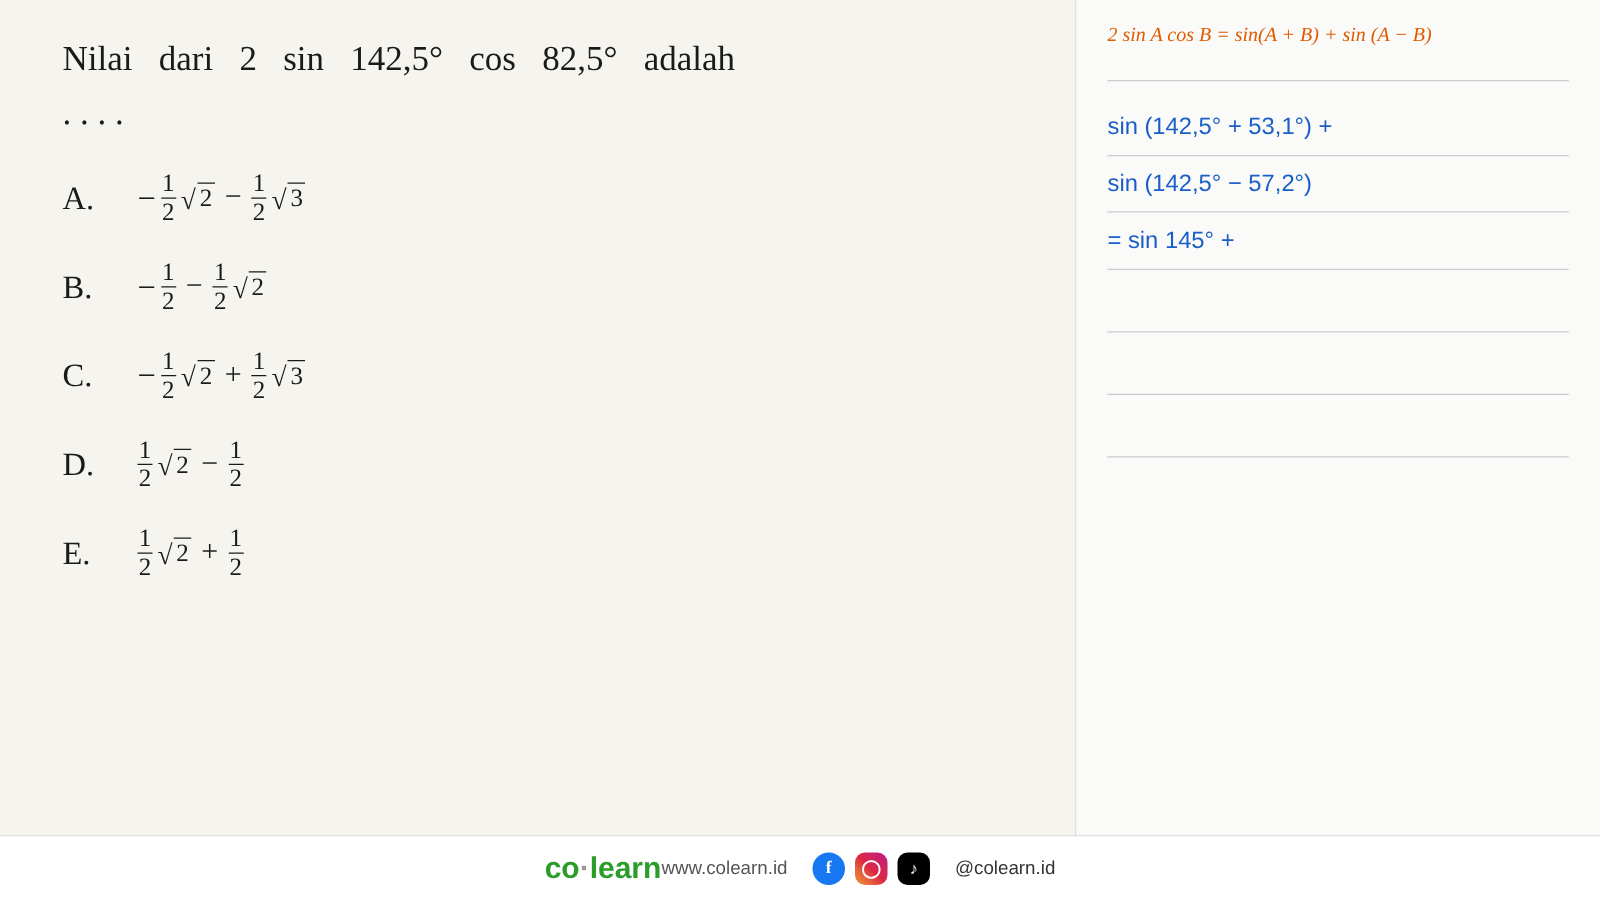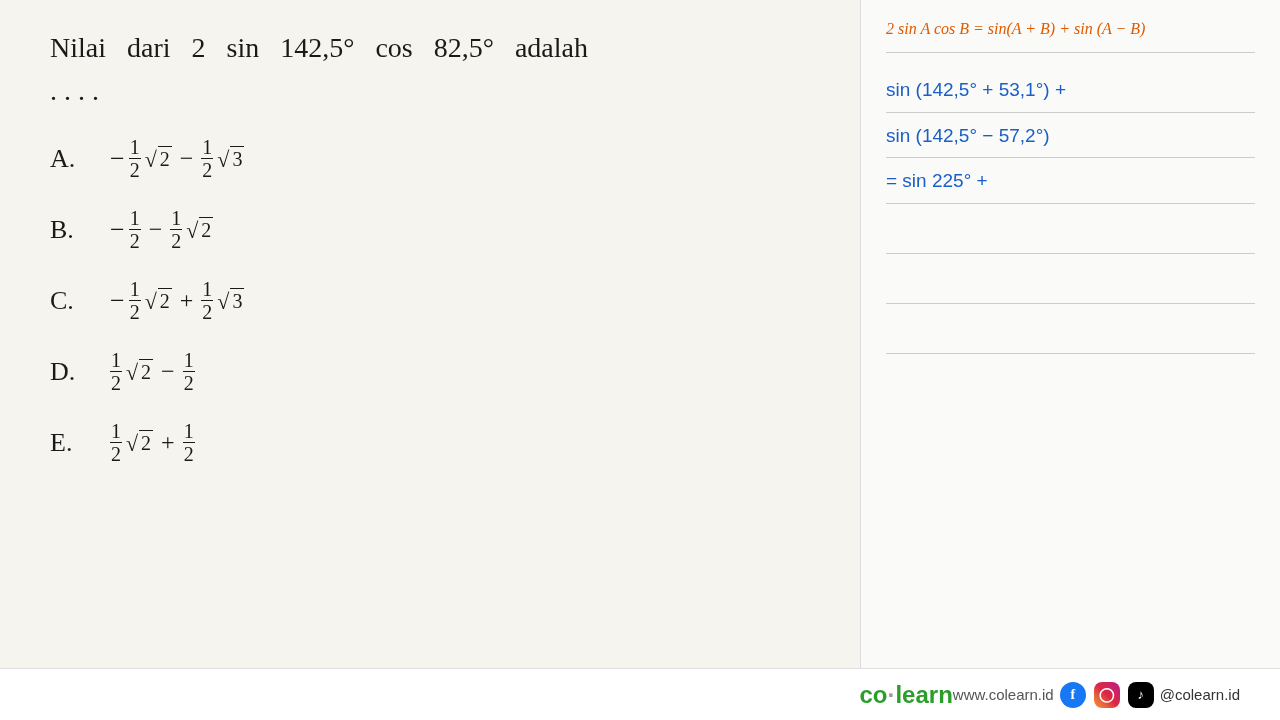--- a/index.html
+++ b/index.html
@@ -127,21 +127,21 @@
       padding: 20px 25px 60px 25px;
       gap: 0;
     }
 
     .formula-line {
       color: #e05a00;
       font-size: 16px;
       font-family: 'Times New Roman', Times, serif;
       font-style: italic;
       margin-bottom: 14px;
-      padding-bottom: 14px;
+      padding-bottom: 26px;
       border-bottom: 1px solid #ccc;
     }
 
     .handwritten-section {
       display: flex;
       flex-direction: column;
       gap: 0;
     }
 
     .hw-line {
@@ -161,40 +161,40 @@
     
     .footer {
       position: absolute;
       bottom: 0;
       left: 0;
       width: 1280px;
       height: 52px;
       background: #fff;
       display: flex;
       align-items: center;
-      justify-content: flex-end;
+      justify-content: center;
       padding: 0 40px 0 40px;
       border-top: 1px solid #e0e0e0;
     }
 
     .brand {
       font-size: 24px;
       font-weight: bold;
       color: #2a9d2a;
       font-family: 'Segoe UI', sans-serif;
     }
 
     .brand-dot {
       color: #999;
     }
 
     .footer-right {
       display: flex;
       align-items: center;
-      gap: 6px;
+      gap: 20px;
     }
 
     .footer-url {
       color: #555;
       font-size: 15px;
       font-family: 'Segoe UI', sans-serif;
     }
 
     .social-icons {
       display: flex;
@@ -353,21 +353,21 @@
     </div>
 
     <div class="handwritten-section">
       <div class="hw-line">
         sin (142,5° + 53,1°) +
       </div>
       <div class="hw-line">
         sin (142,5° − 57,2°)
       </div>
       <div class="hw-line">
-        = sin 225° +
+        = sin 145° +
       </div>
       <div class="hw-empty"></div>
       <div class="hw-empty"></div>
       <div class="hw-empty"></div>
     </div>
 
   </div>
 
 </div>
 

